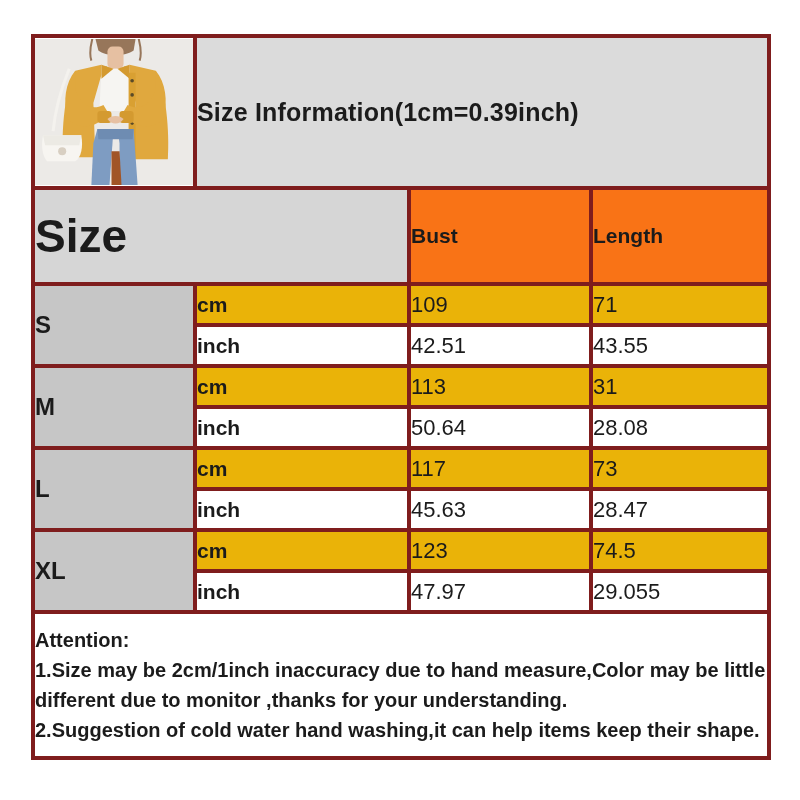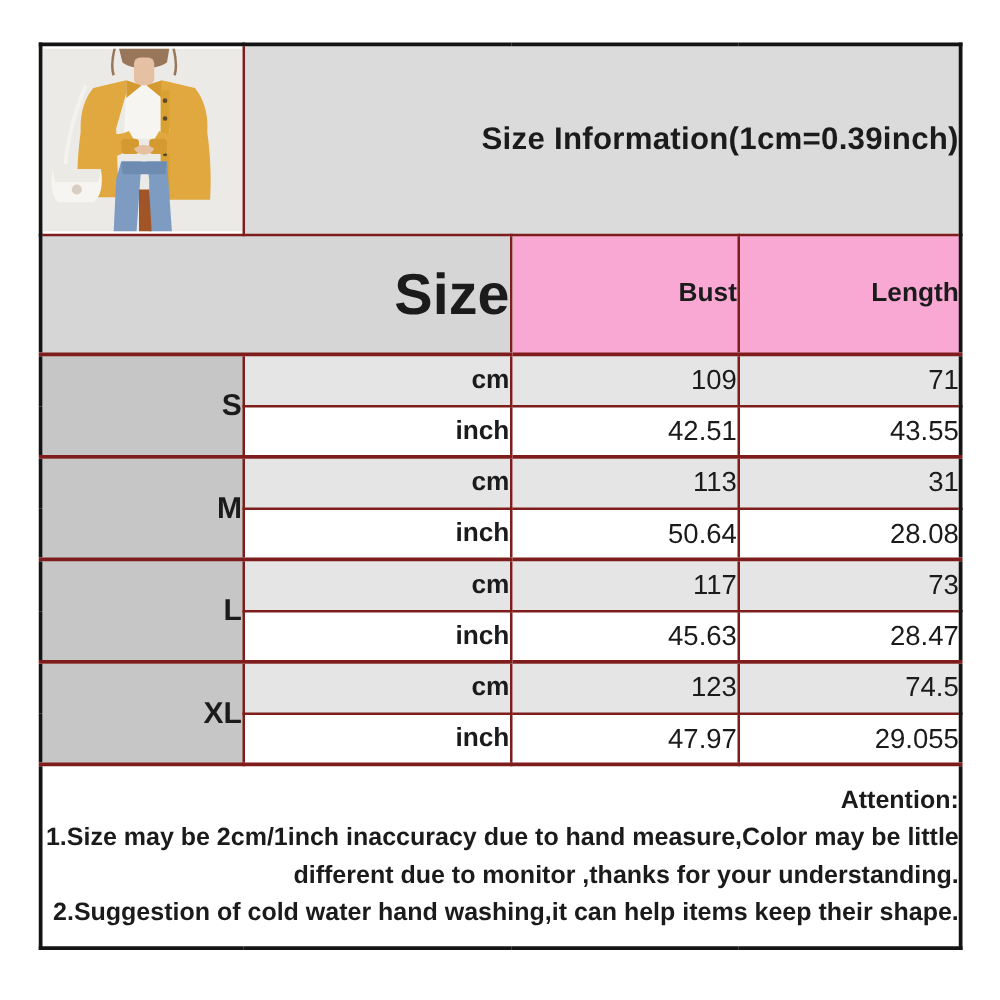--- a/index.html
+++ b/index.html
@@ -19,22 +19,22 @@
     height: 726px;
   }
   table.size-chart {
     width: 100%;
     height: 100%;
     border-collapse: collapse;
     table-layout: fixed;
     border: 3px solid #141414;
   }
   table.size-chart td {
-    border: 2px solid #7f1d1d;
-    text-align: right;
+    border: 4px solid #7f1d1d;
+    text-align: left;
     vertical-align: middle;
     padding: 0;
     overflow: hidden;
   }
   col.c1 { width: 162px; }
   col.c2 { width: 214px; }
   col.c3 { width: 182px; }
   col.c4 { width: 178px; }
 
   tr.photo-row   { height: 152px; }
@@ -54,38 +54,38 @@
     font-size: 25px;
     font-weight: bold;
     letter-spacing: 0.2px;
   }
   td.size-head-cell {
     background: #d6d6d6;
     font-size: 46px;
     font-weight: bold;
   }
   td.col-head-cell {
-    background: #f9a8d4;
+    background: #f97316;
     font-size: 21px;
     font-weight: bold;
   }
   td.size-letter-cell {
     background: #c6c6c6;
     font-size: 24px;
     font-weight: bold;
   }
   td.unit-cell {
     font-size: 21px;
     font-weight: bold;
   }
   td.value-cell {
     font-size: 22px;
     font-weight: normal;
   }
-  tr.row-cm td.unit-cell, tr.row-cm td.value-cell { background: #e5e5e5; }
+  tr.row-cm td.unit-cell, tr.row-cm td.value-cell { background: #eab308; }
   tr.row-inch td.unit-cell, tr.row-inch td.value-cell { background: #ffffff; }
   tr.group-top td { border-top-width: 3px; }
 
   td.notes-cell {
     background: #ffffff;
     text-align: left;
     vertical-align: top;
     padding: 3px 5px;
     font-size: 20px;
     line-height: 30px;

